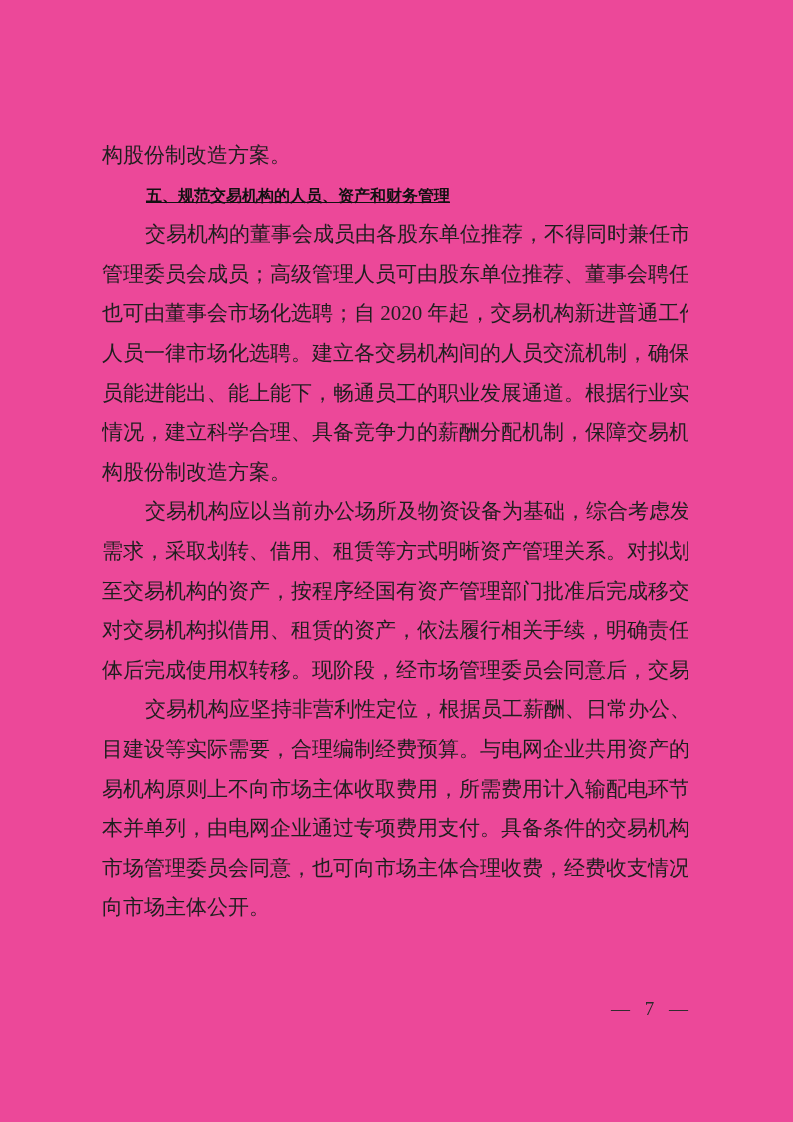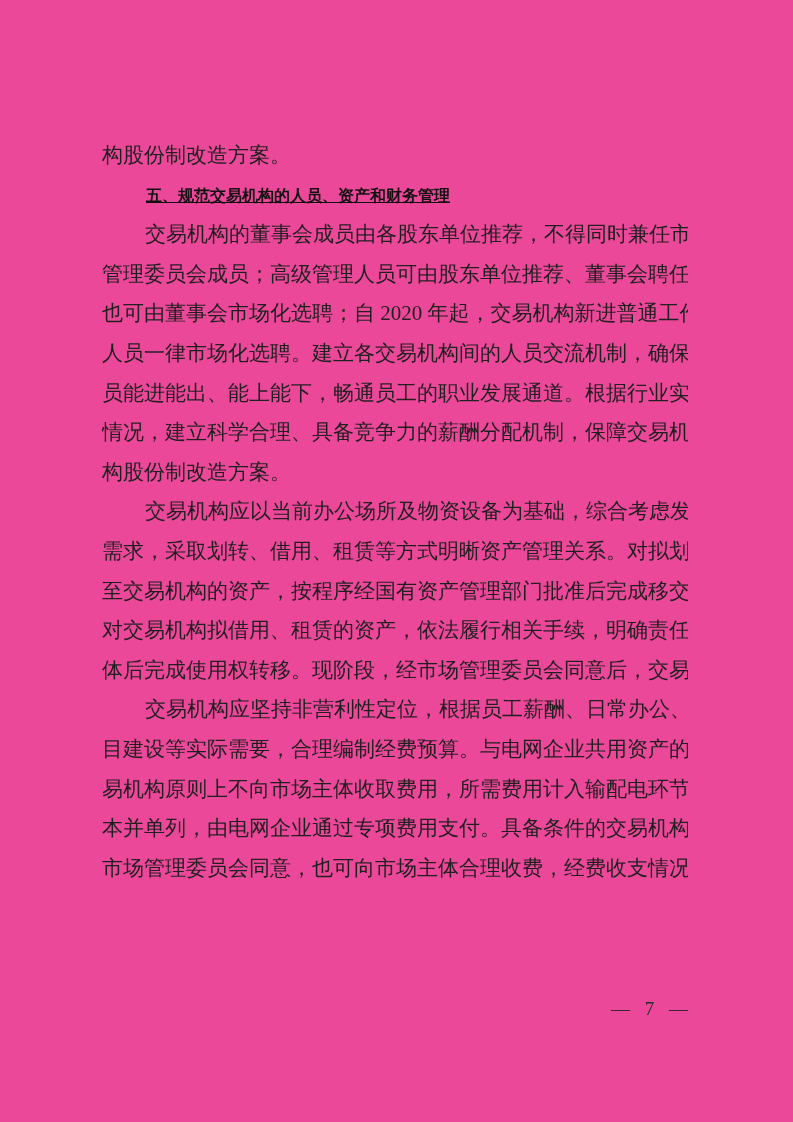--- a/index.html
+++ b/index.html
@@ -81,18 +81,19 @@
     <div class="bline">需求，采取划转、借用、租赁等方式明晰资产管理关系。对拟划转</div>
     <div class="bline">至交易机构的资产，按程序经国有资产管理部门批准后完成移交；</div>
     <div class="bline">对交易机构拟借用、租赁的资产，依法履行相关手续，明确责任主</div>
     <div class="bline">体后完成使用权转移。现阶段，经市场管理委员会同意后，交易机</div>
 
     <div class="bline first">交易机构应坚持非营利性定位，根据员工薪酬、日常办公、项</div>
     <div class="bline">目建设等实际需要，合理编制经费预算。与电网企业共用资产的交</div>
     <div class="bline">易机构原则上不向市场主体收取费用，所需费用计入输配电环节成</div>
     <div class="bline">本并单列，由电网企业通过专项费用支付。具备条件的交易机构经</div>
     <div class="bline">市场管理委员会同意，也可向市场主体合理收费，经费收支情况应</div>
+    <div class="bline fin">向市场主体公开。</div>
 
 
   </div>
 
   <div class="page-number">— 7 —</div>
 </div>
 
 </body></html>

